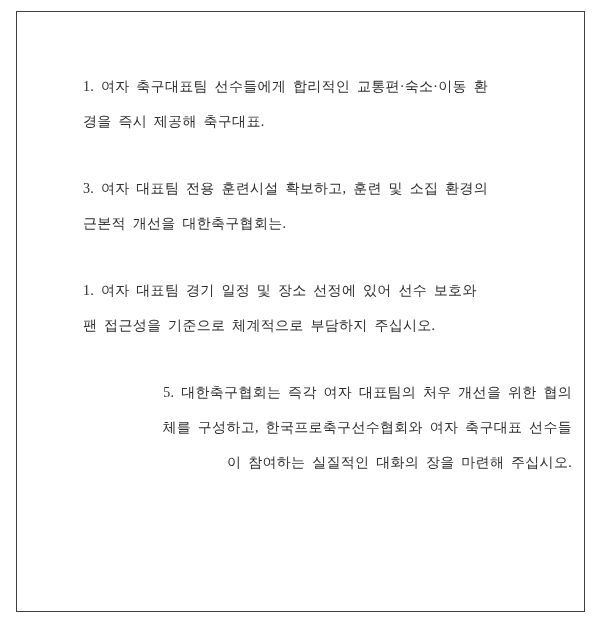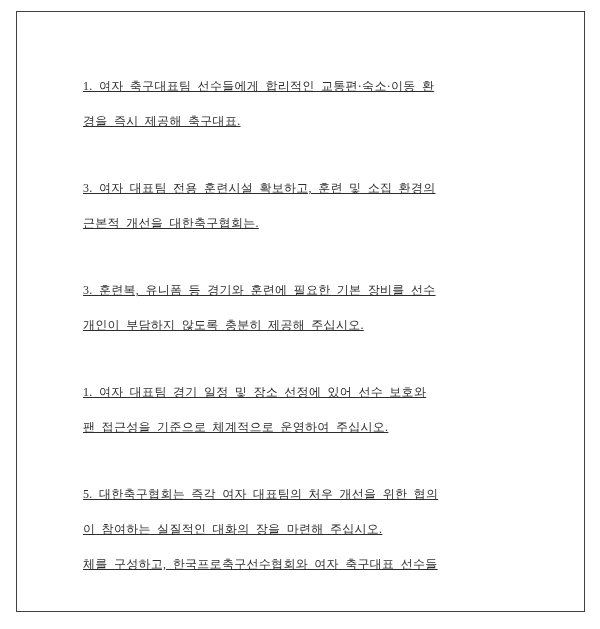--- a/index.html
+++ b/index.html
@@ -29,53 +29,49 @@
     border: 1.5px solid var(--border-color);
     background: var(--bg);
     overflow: hidden;
   }
   .content {
     padding: 57px 12px 0 66px;
   }
   .paragraph {
     margin: 0 0 32px 0;
     color: var(--text-color);
-    font-size: 12px;
+    font-size: 14px;
     line-height: 35px;
     word-spacing: 3px;
     letter-spacing: 0.3px;
-    text-decoration: underline;
   }
   .paragraph:last-child {
     margin-bottom: 0;
+    text-align: right;
   }
   .line {
     white-space: nowrap;
   }
 </style>
 </head>
 <body>
 
 <div class="frame">
   <div class="content">
       <div class="paragraph">
         <div class="line">1. 여자 축구대표팀 선수들에게 합리적인 교통편·숙소·이동 환</div>
         <div class="line">경을 즉시 제공해 축구대표.</div>
       </div>
       <div class="paragraph">
         <div class="line">3. 여자 대표팀 전용 훈련시설 확보하고, 훈련 및 소집 환경의</div>
         <div class="line">근본적 개선을 대한축구협회는.</div>
       </div>
       <div class="paragraph">
-        <div class="line">3. 훈련복, 유니폼 등 경기와 훈련에 필요한 기본 장비를 선수</div>
-        <div class="line">개인이 부담하지 않도록 충분히 제공해 주십시오.</div>
-      </div>
-      <div class="paragraph">
         <div class="line">1. 여자 대표팀 경기 일정 및 장소 선정에 있어 선수 보호와</div>
-        <div class="line">팬 접근성을 기준으로 체계적으로 운영하여 주십시오.</div>
+        <div class="line">팬 접근성을 기준으로 체계적으로 부담하지 주십시오.</div>
       </div>
       <div class="paragraph">
         <div class="line">5. 대한축구협회는 즉각 여자 대표팀의 처우 개선을 위한 협의</div>
+        <div class="line">체를 구성하고, 한국프로축구선수협회와 여자 축구대표 선수들</div>
         <div class="line">이 참여하는 실질적인 대화의 장을 마련해 주십시오.</div>
-        <div class="line">체를 구성하고, 한국프로축구선수협회와 여자 축구대표 선수들</div>
       </div>
     </div>
 </div>
 
 </body></html>

